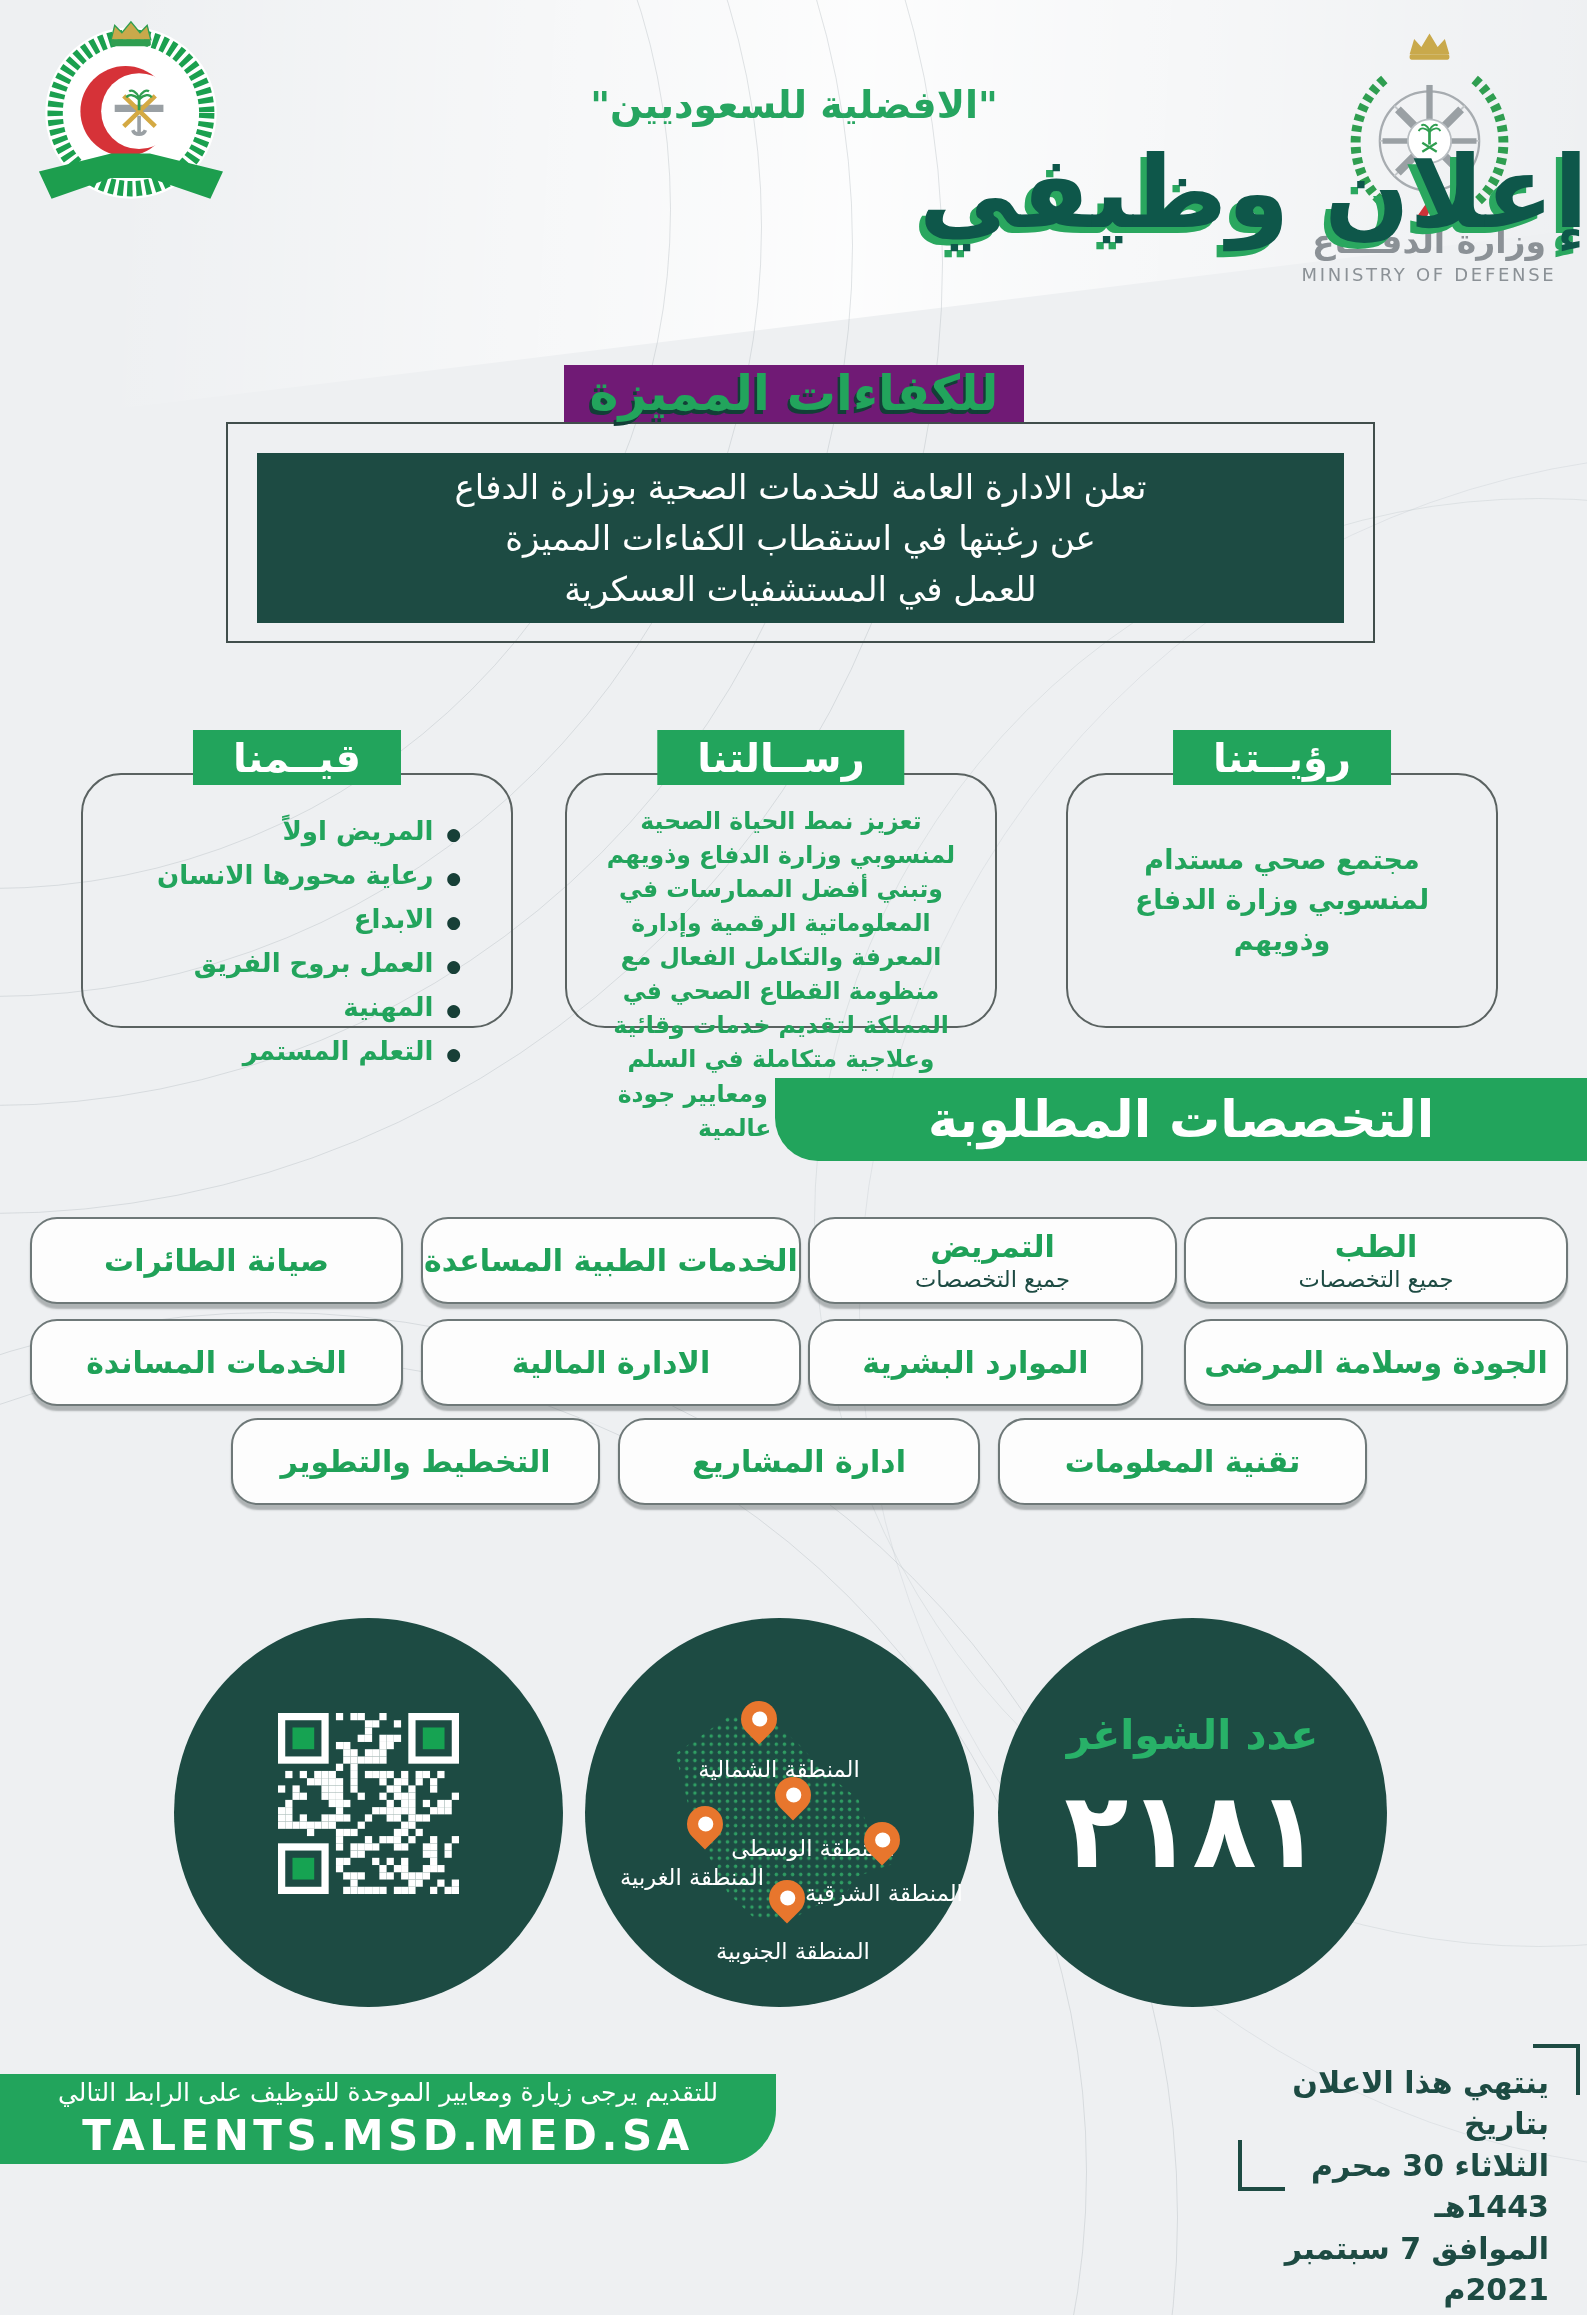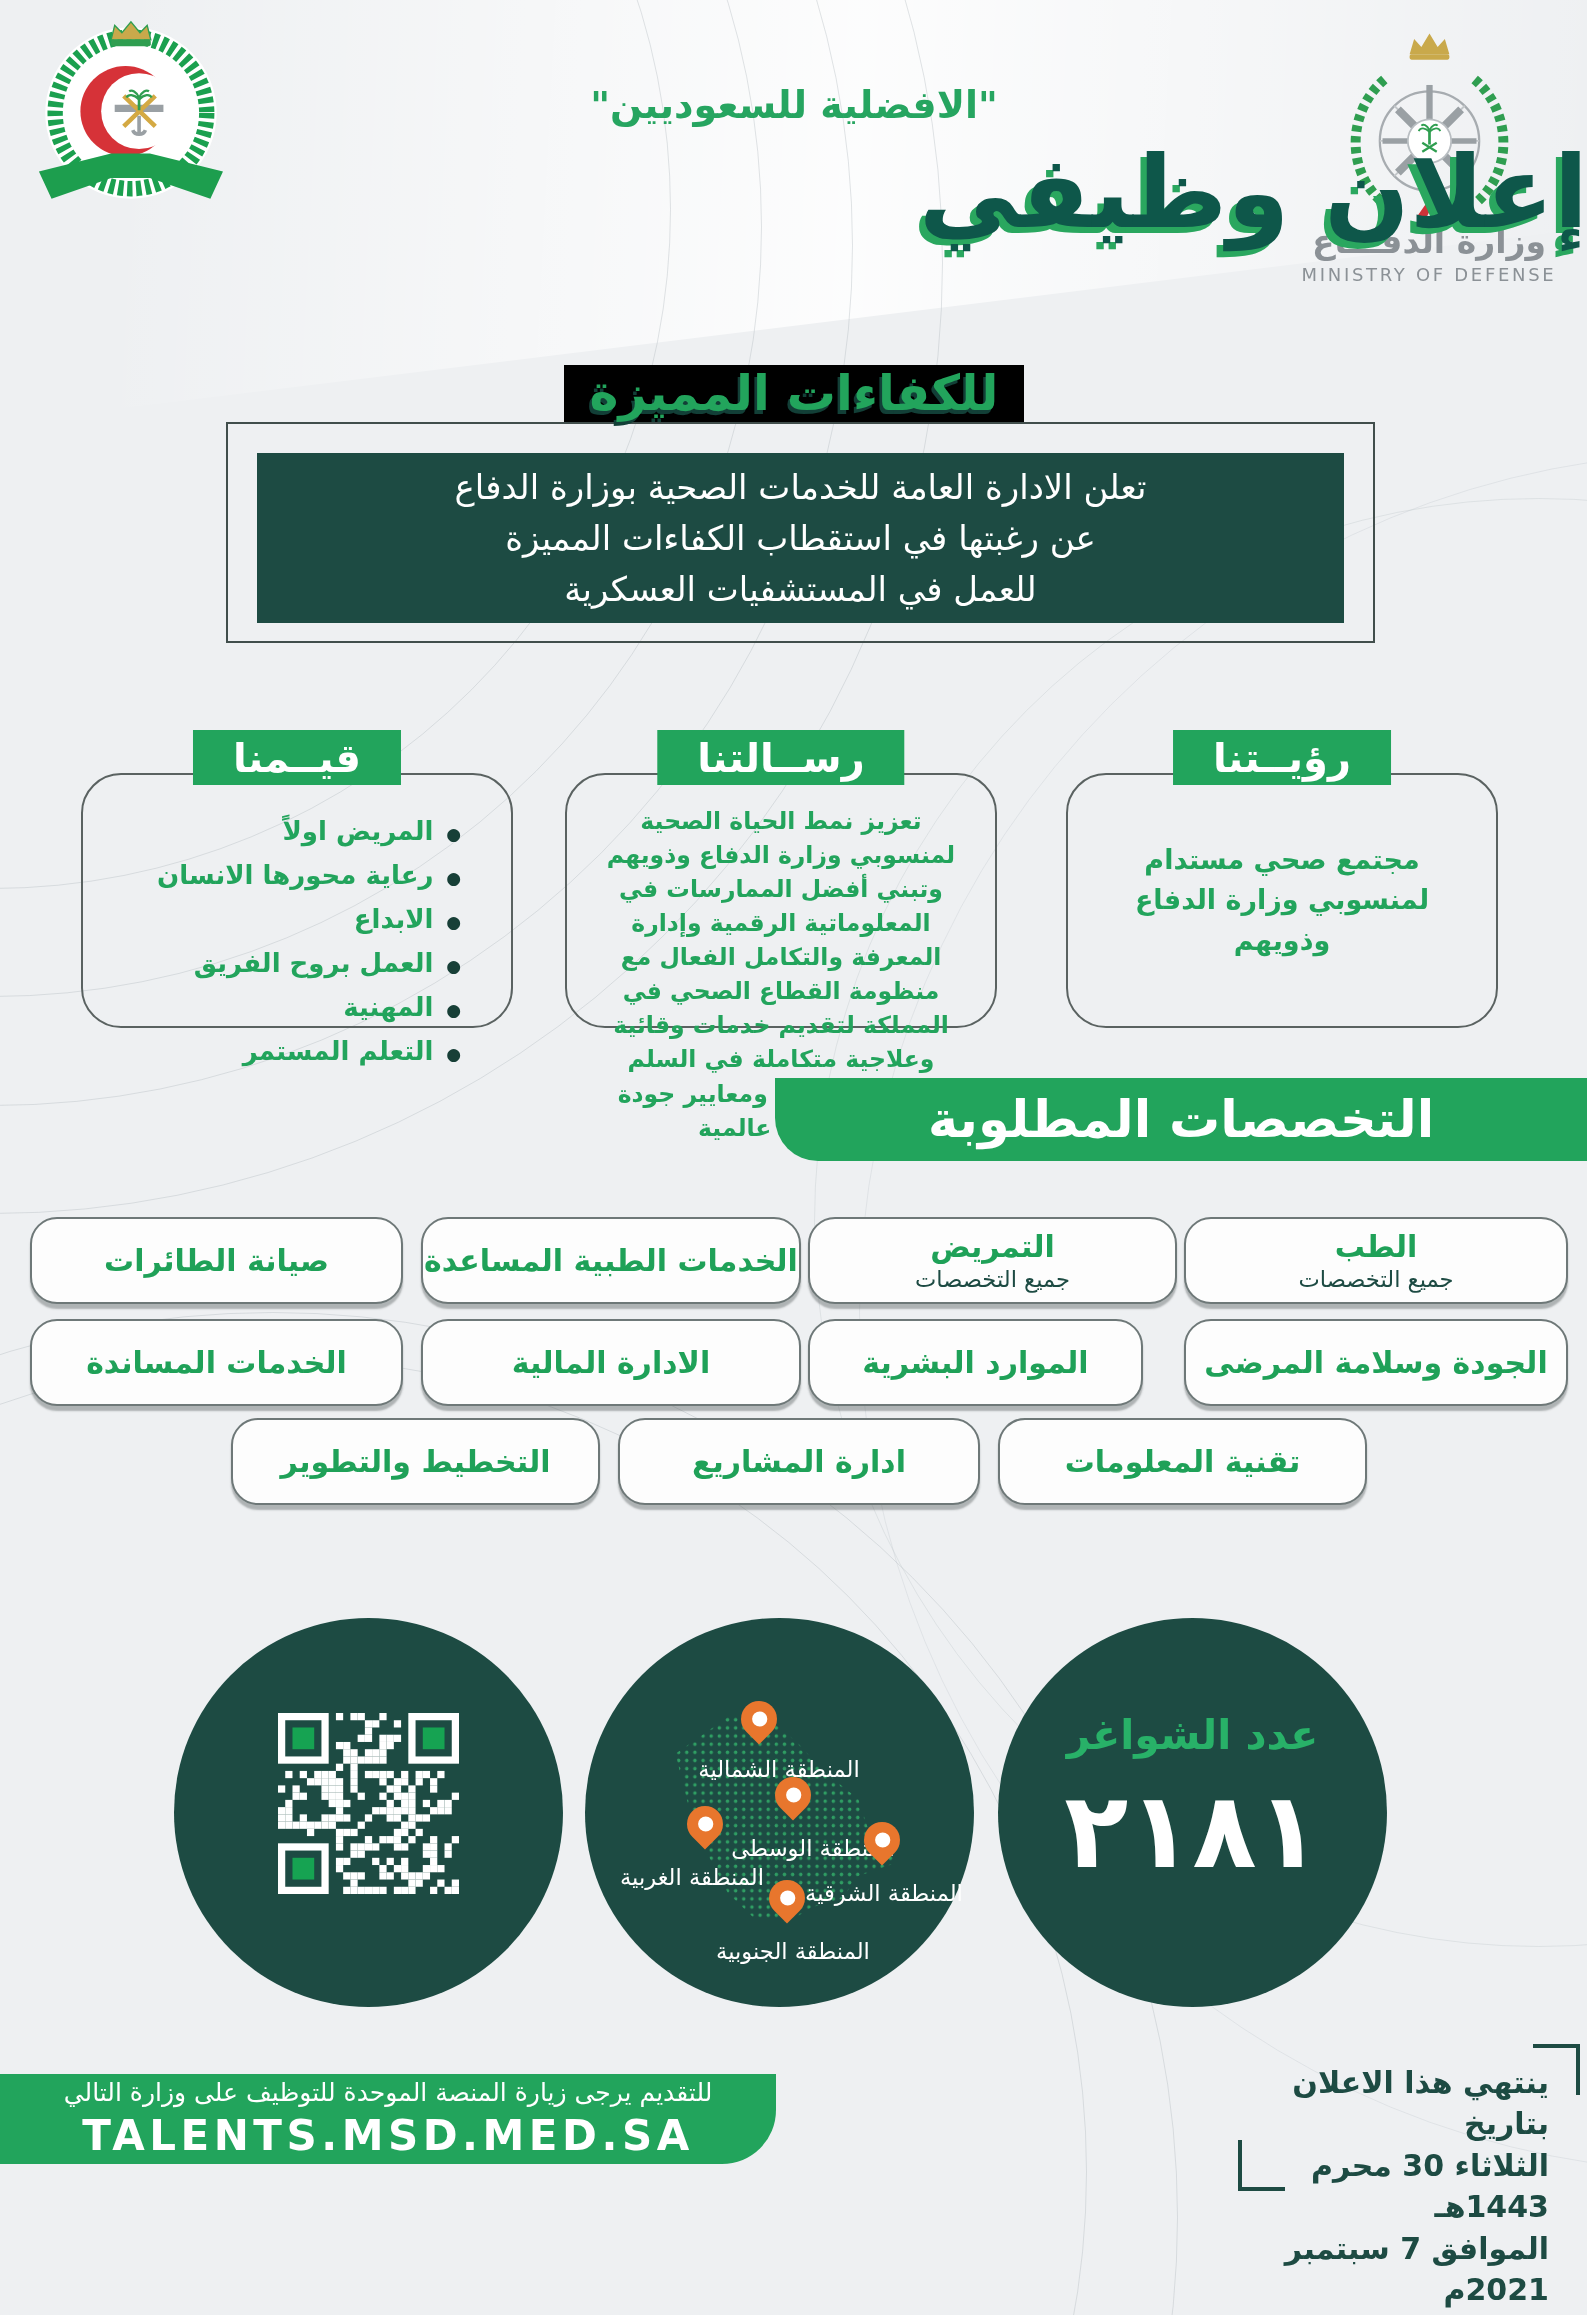--- a/index.html
+++ b/index.html
@@ -20,21 +20,21 @@
   
   .med-logo{position:absolute;left:23.5px;top:20px;}
   .mod-logo{position:absolute;left:1277px;top:27px;width:304px;text-align:center;}
   .mod-ar{color:#8b9196;font-size:33px;font-weight:bold;margin-top:1.8px;}
   .mod-en{color:#8b9196;font-size:18px;letter-spacing:2.7px;margin-top:3.6px;}
   .quote{position:absolute;left:0;right:0;top:83px;text-align:center;font-size:38px;font-weight:bold;color:#26a560;}
   .main-title{position:absolute;left:0;right:0;top:134px;text-align:right;font-size:100px;font-weight:bold;
               color:#0e574a;text-shadow:-6.3px 6.3px 0 #2aa75f;margin-left:8px;}
   
   .section-title{position:absolute;left:0;right:0;top:365px;text-align:center;z-index:3;}
-  .section-title span{display:inline-block;background:#000000;padding:0 25px;font-size:49px;font-weight:bold;
+  .section-title span{display:inline-block;background:#701a75;padding:0 25px;font-size:49px;font-weight:bold;
                       color:#22a45c;text-shadow:-2.7px 3.6px 0 #123f37;}
   .outline-box{position:absolute;left:226px;top:422px;width:1149px;height:221px;border:2.7px solid #414e4c;box-sizing:border-box;}
   .announce-box{position:absolute;left:29px;top:29px;right:29px;bottom:18px;background:#1d4b43;
                 display:flex;align-items:center;justify-content:center;}
   .announce-text{color:#fff;font-size:34px;line-height:1.5;text-align:center;white-space:pre-line;direction:rtl;}
   
   .card{position:absolute;top:773px;height:255px;border:2.7px solid #5a6261;border-radius:40px;box-sizing:border-box;}
   .card.values{left:81px;width:432px;}
   .card.mission{left:565px;width:432px;}
   .card.vision{left:1066px;width:432px;}
@@ -451,21 +451,21 @@
     <div class="pin" style="left:184px;top:262px;"></div>
     <div class="map-label" style="left:208px;top:320px;">المنطقة الجنوبية</div>
   </div>
 
   <div class="circle count-circle">
     <div class="vac-label" dir="rtl">عدد الشواغر</div>
     <div class="vac-count">٢١٨١</div>
   </div>
 
   <div class="apply">
-    <div class="apply-text">للتقديم يرجى زيارة المنصة الموحدة للتوظيف على وزارة التالي</div>
+    <div class="apply-text">للتقديم يرجى زيارة ومعايير الموحدة للتوظيف على الرابط التالي</div>
     <div class="apply-url">TALENTS.MSD.MED.SA</div>
   </div>
 
   <div class="deadline">
     <div class="deadline-text">ينتهي هذا الاعلان بتاريخ
 الثلاثاء 30 محرم 1443هـ
 الموافق 7 سبتمبر 2021م</div>
   </div>
 
 </div>

